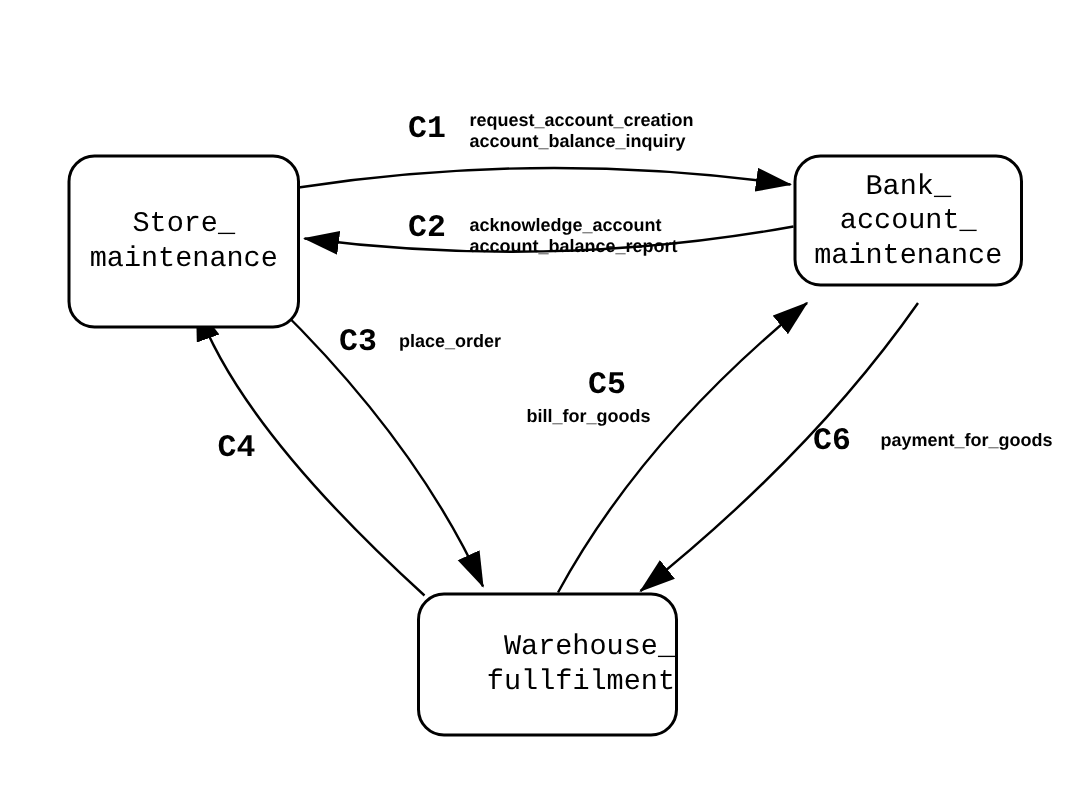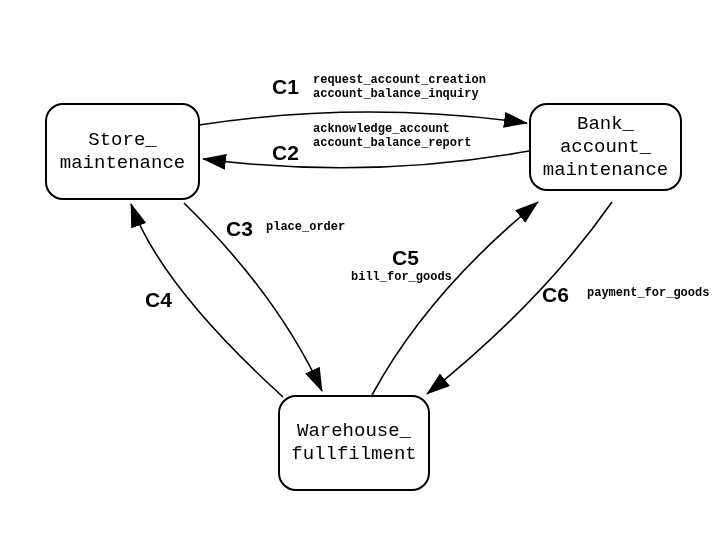--- a/index.html
+++ b/index.html
@@ -31,51 +31,51 @@
     display: flex;
     flex-direction: column;
     align-items: center;
     justify-content: center;
     text-align: center;
     font-family: "Liberation Mono", "DejaVu Sans Mono", monospace;
     font-size: 19px;
     line-height: 23px;
     color: #000000;
   }
-  #node-store     { left: 45px;  top: 103px; width: 155px; height: 97px; }
+  #node-store     { left: 45px;  top: 103px; width: 155px; height: 116px; }
   #node-bank      { left: 529px; top: 103px; width: 153px; height: 88px; }
-  #node-warehouse { left: 278px; top: 395px; width: 152px; height: 96px; }
+  #node-warehouse { left: 278px; top: 395px; width: 174px; height: 96px; align-items: flex-end; }
 
   .cid {
     position: absolute;
-    font-family: Liberation Sans, sans-serif;
+    font-family: Liberation Mono, monospace;
     font-weight: bold;
     font-size: 21px;
     line-height: 21px;
     color: #000000;
     white-space: nowrap;
   }
   #cid-c1 { left: 272px; top: 76px;  }
   #cid-c2 { left: 272px; top: 142px; }
   #cid-c3 { left: 226px; top: 218px; }
   #cid-c4 { left: 145px; top: 289px; }
   #cid-c5 { left: 392px; top: 247px; }
   #cid-c6 { left: 542px; top: 284px; }
 
   .msgs {
     position: absolute;
-    font-family: Liberation Mono, monospace;
+    font-family: Liberation Sans, sans-serif;
     font-weight: bold;
     font-size: 12px;
     line-height: 14px;
     color: #000000;
     white-space: nowrap;
   }
   #msgs-c1 { left: 313px; top: 73px;  }
-  #msgs-c2 { left: 313px; top: 122px; }
+  #msgs-c2 { left: 313px; top: 143px; }
   #msgs-c3 { left: 266px; top: 220px; text-align: center; }
   #msgs-c4 { left: 22px;  top: 316px; }
   #msgs-c5 { left: 351px; top: 270px; }
   #msgs-c6 { left: 587px; top: 286px; }
 </style>
 </head>
 <body>
 
 <div class="stage">
 

